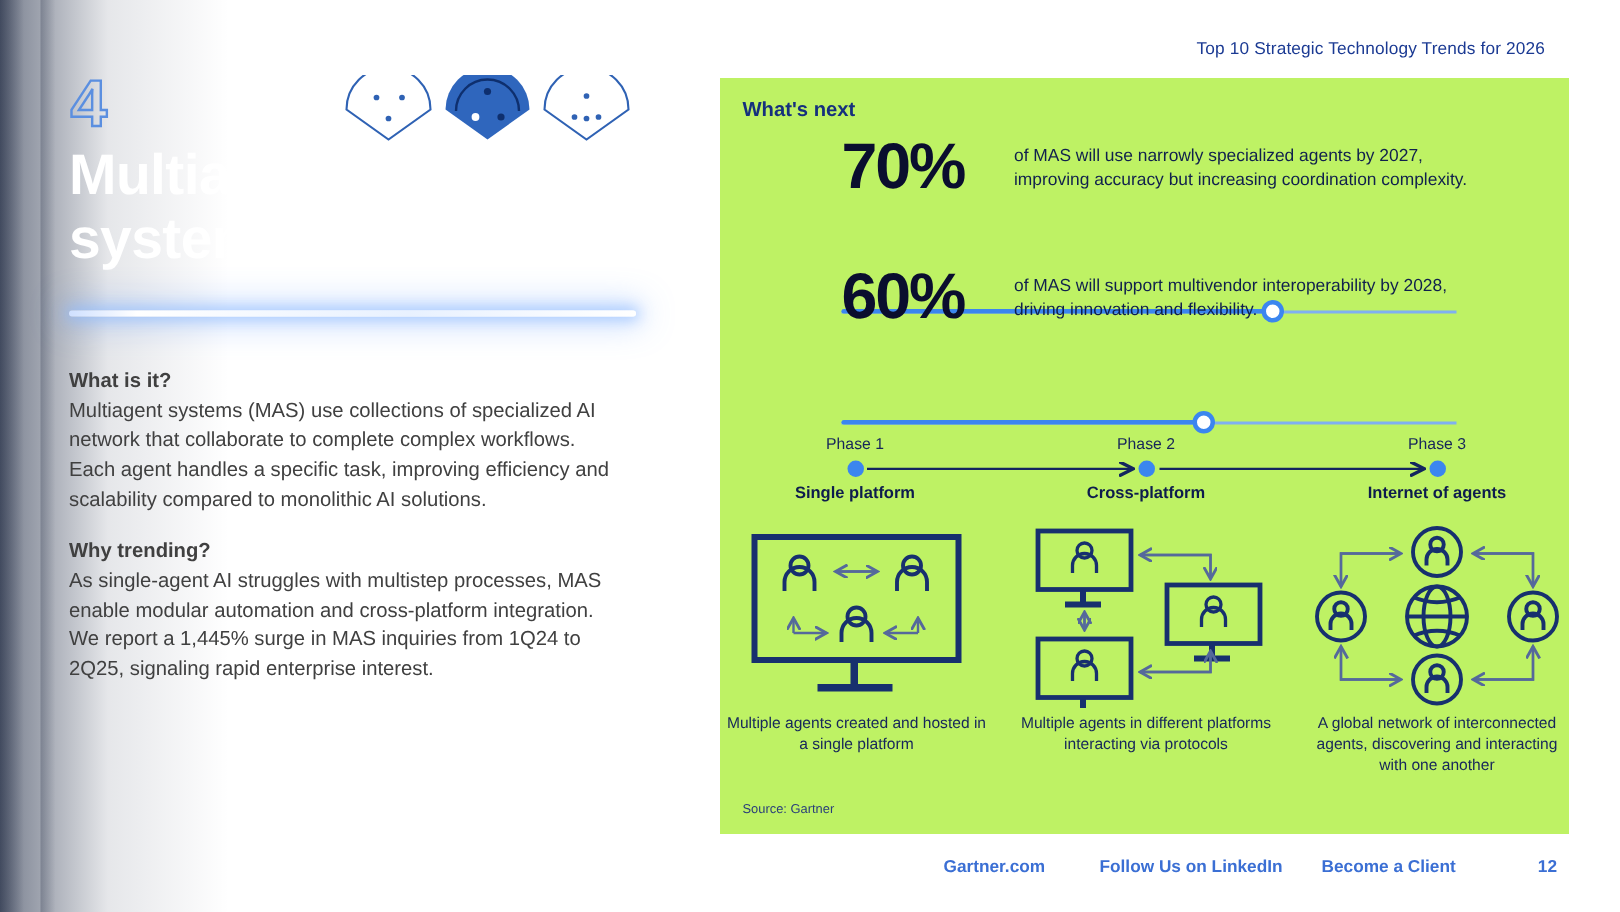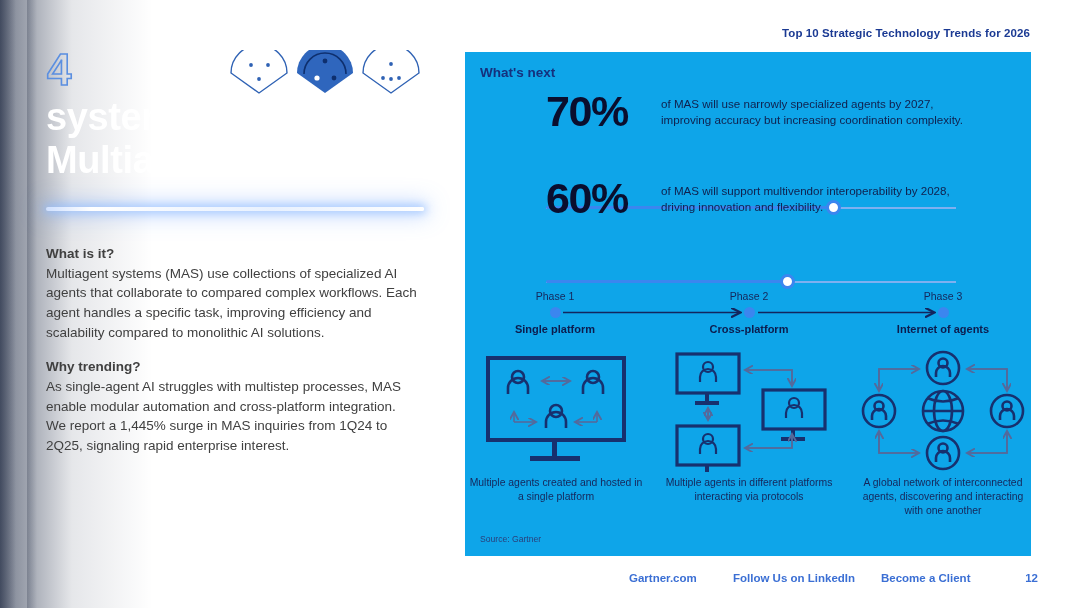--- a/index.html
+++ b/index.html
@@ -61,26 +61,26 @@
   }
 
   .side-body { position: absolute; left: 46px; top: 244px; width: 372px; color: #404040; }
   .side-h { font-size: 13.5px; font-weight: 700; line-height: 1.45; }
   .side-p { font-size: 13.5px; font-weight: 400; line-height: 1.46; }
   .side-block { margin-bottom: 15px; }
 
   
   .kicker {
     position: absolute; right: 50px; top: 27px;
-    font-size: 11.5px; font-weight: 700; color: #1b3a93; letter-spacing: 0.1px;
+    font-size: 11.5px; font-weight: 400; color: #1b3a93; letter-spacing: 0.1px;
   }
 
   .card {
-    position: absolute; left: 465px; top: 52px; width: 566px; height: 504px;
-    background: #0ea5e9;
+    position: absolute; left: 480px; top: 52px; width: 566px; height: 504px;
+    background: #bef264;
   }
 
   .card-head {
     position: absolute; left: 15px; top: 13px;
     font-size: 13.5px; font-weight: 700; color: #15307d;
   }
 
   .stat { position: absolute; left: 0; width: 100%; }
   .stat .big {
     position: absolute; left: 60px; top: 0;
@@ -180,30 +180,30 @@
           <path d="M1 20 A28 28 0 0 1 57 20 L29 40 Z" fill="none" stroke="#2f62b4" stroke-width="1.4"></path>
           <circle cx="29" cy="11" r="1.9" fill="#2f62b4"></circle>
           <circle cx="21" cy="25" r="1.9" fill="#2f62b4"></circle>
           <circle cx="29" cy="26" r="1.9" fill="#2f62b4"></circle>
           <circle cx="37" cy="25" r="1.9" fill="#2f62b4"></circle>
         </g>
       </svg>
     </div>
 
     <div class="panel-title">
+      <div>Multiagent</div>
       <div>systems</div>
-      <div>Multiagent</div>
     </div>
 
     <div class="divider-glow"></div>
 
     <div class="side-body">
       <div class="side-block">
         <div class="side-h">What is it?</div>
-        <div class="side-p">Multiagent systems (MAS) use collections of specialized AI agents that collaborate to compared complex workflows. Each agent handles a specific task, improving efficiency and scalability compared to monolithic AI solutions.</div>
+        <div class="side-p">Multiagent systems (MAS) use collections of specialized AI network that collaborate to complete complex workflows. Each agent handles a specific task, improving efficiency and scalability compared to monolithic AI solutions.</div>
       </div>
       <div class="side-block">
         <div class="side-h">Why trending?</div>
         <div class="side-p">As single-agent AI struggles with multistep processes, MAS enable modular automation and cross-platform integration. We report a 1,445% surge in MAS inquiries from 1Q24 to 2Q25, signaling rapid enterprise interest.</div>
       </div>
     </div>
   </div>
 
   <div class="kicker">Top 10 Strategic Technology Trends for 2026</div>
 

